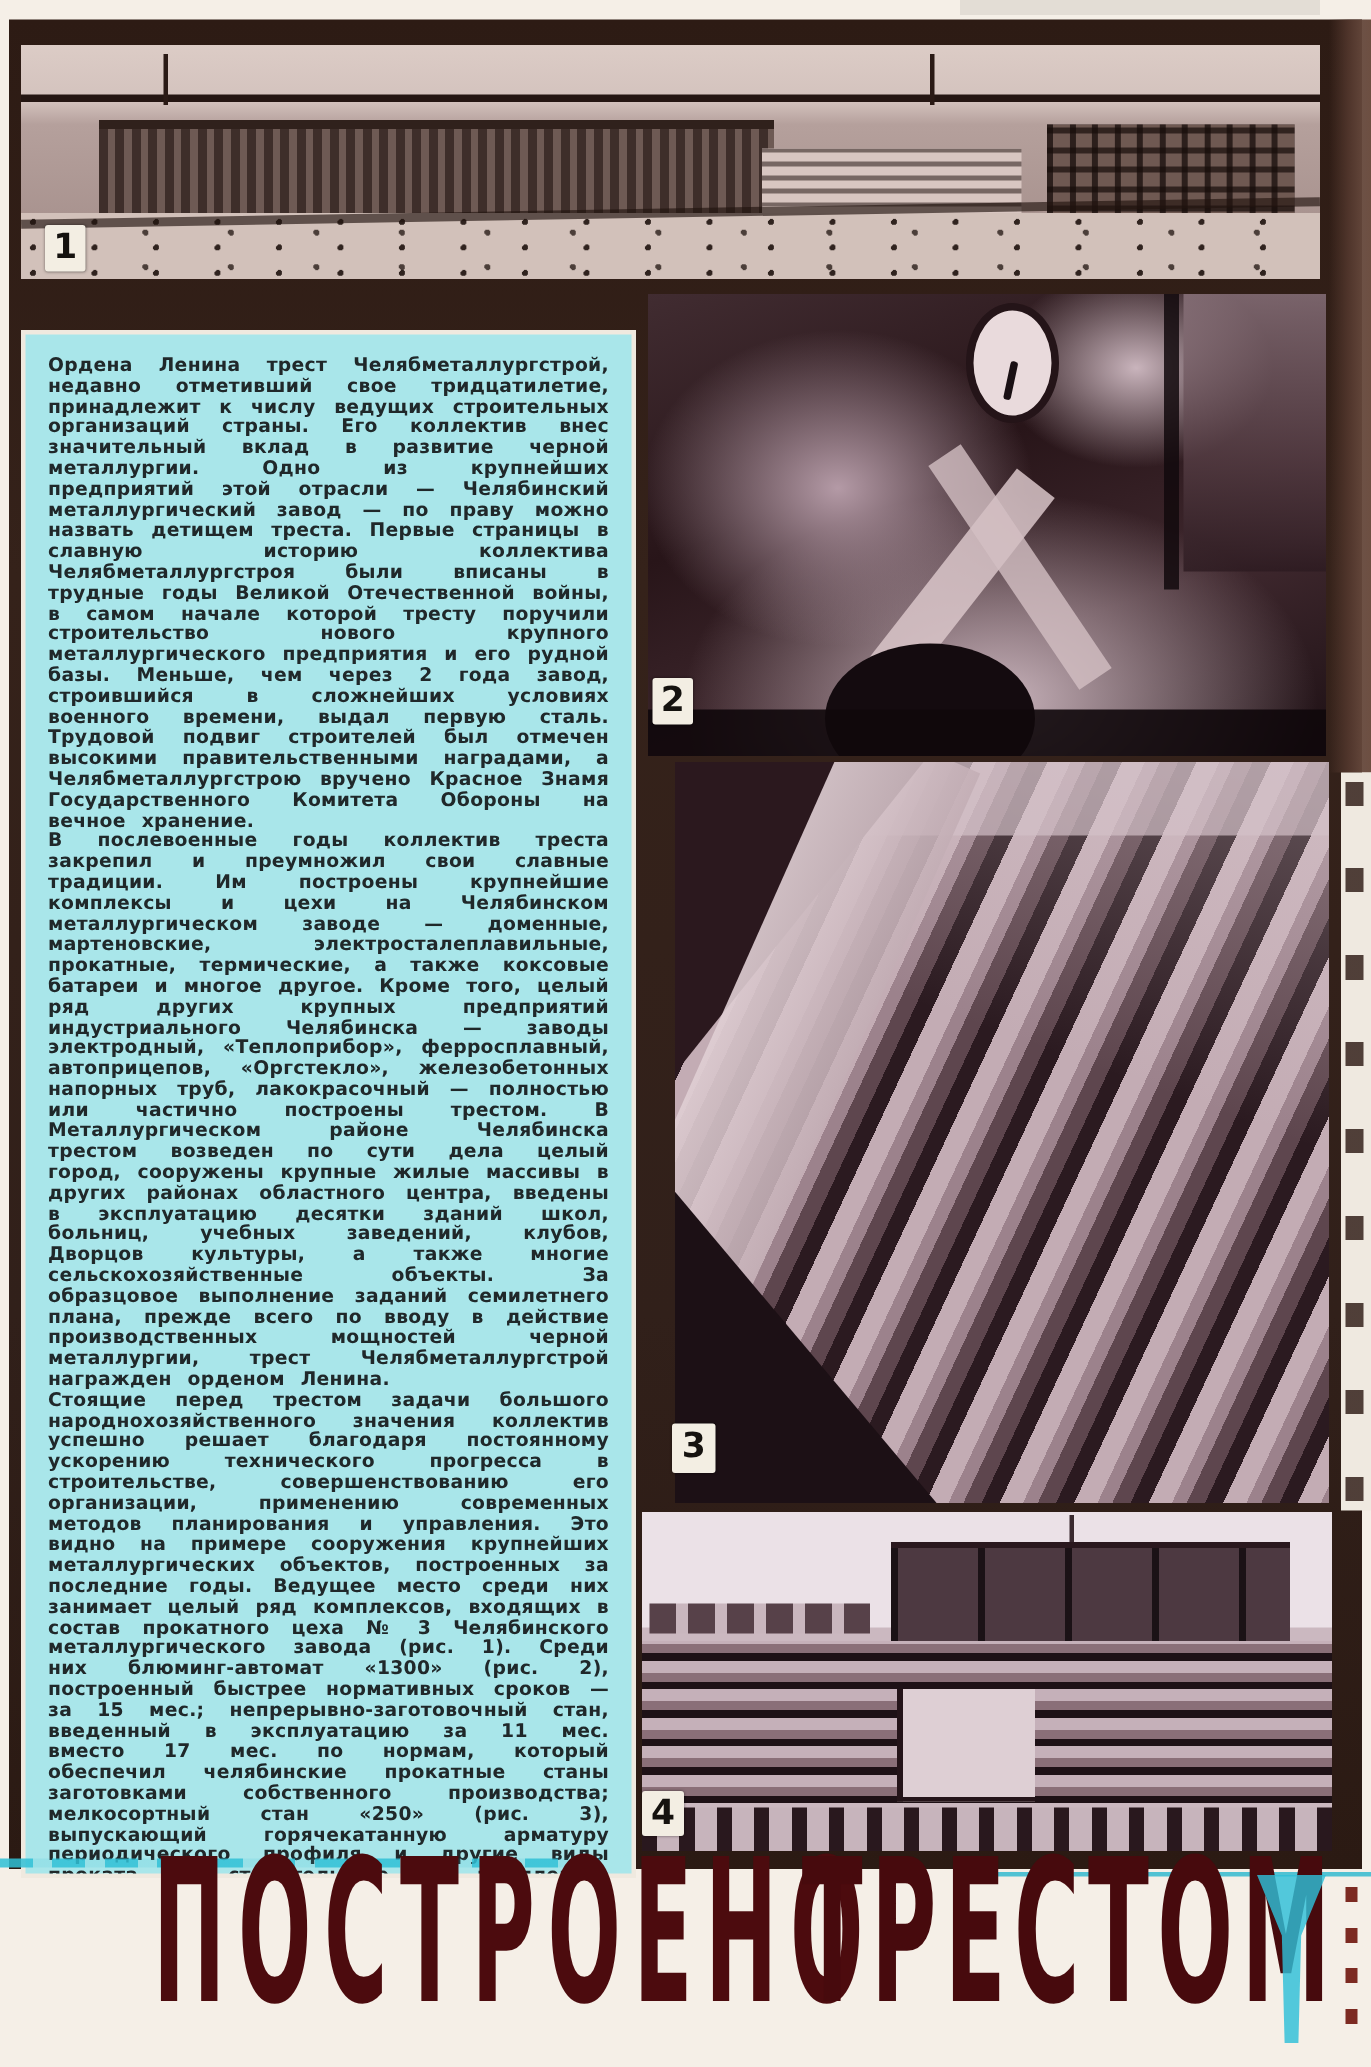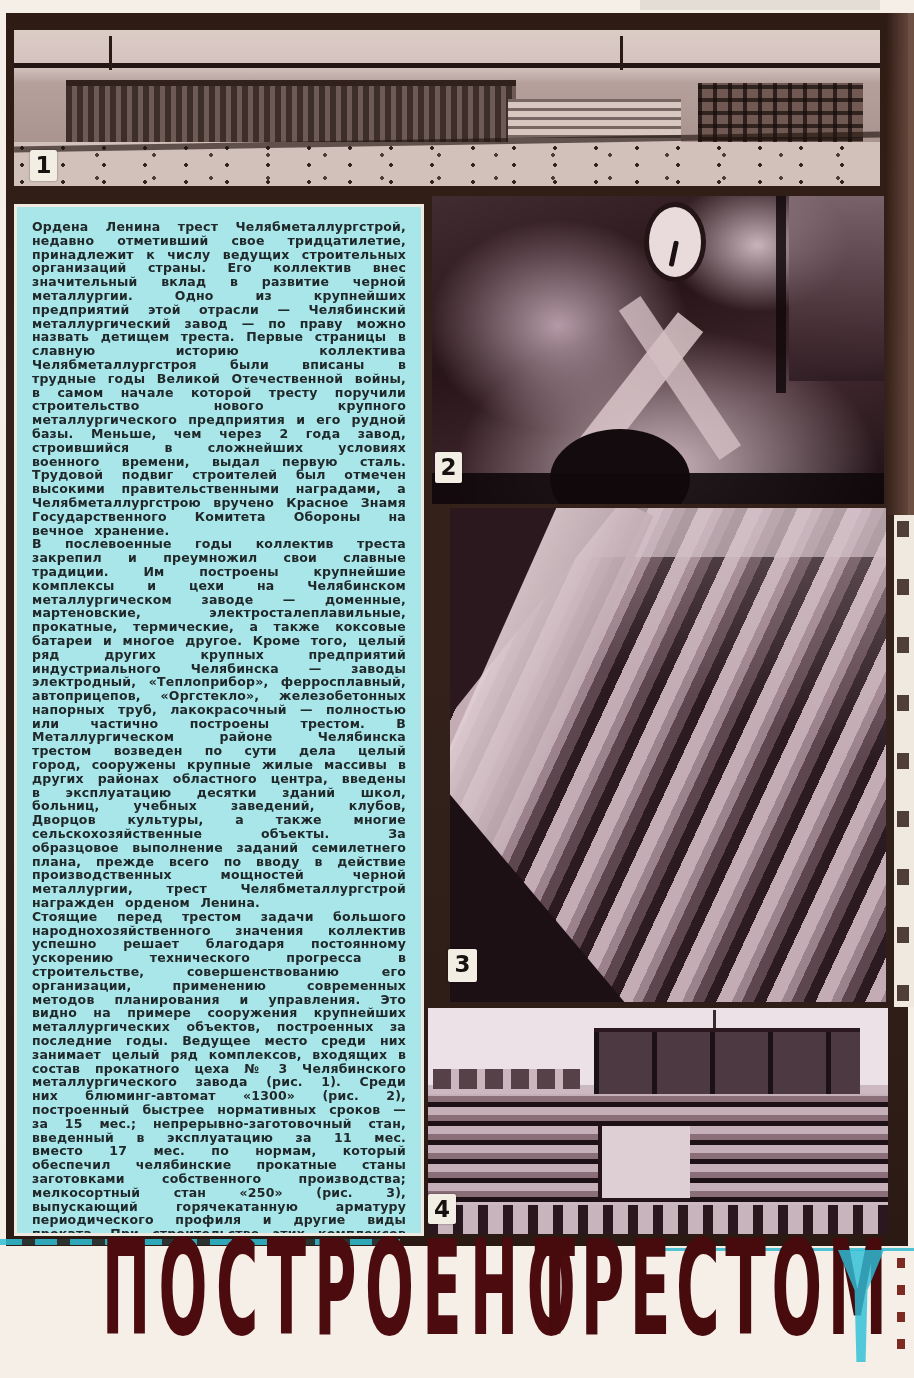--- a/index.html
+++ b/index.html
@@ -72,21 +72,21 @@
   .p4-leftroof{position:absolute;left:1%;top:27%;width:32%;height:9%;
     background:repeating-linear-gradient(90deg,#574149 0 18px,#c9b6be 18px 26px);}
   .p4-body{position:absolute;left:0;top:38%;width:100%;height:48%;
     background:repeating-linear-gradient(0deg,#1e1116 0 5px,#8a6f78 5px 11px,#c5b0b9 11px 19px);}
   .p4-white{position:absolute;left:37%;top:52%;width:19%;height:32%;background:#decfd4;
     border-left:4px solid #241419;border-bottom:3px solid #241419;}
   .p4-bottom{position:absolute;left:0;bottom:0;width:100%;height:13%;
     background:repeating-linear-gradient(90deg,#29181e 0 10px,rgba(0,0,0,0) 10px 25px),#c7b4bc;}
 
   
-  .panel{position:absolute;left:14px;top:204px;width:410px;height:1032px;box-sizing:border-box;
+  .panel{position:absolute;left:14px;top:220px;width:410px;height:1032px;box-sizing:border-box;
     background:#a9e6ea;border:3px solid #efe9df;padding:13px 15px;overflow:hidden;}
   .panel p{margin:0;font-size:12.5px;line-height:13.8px;font-weight:bold;color:#20282a;
     text-align:justify;word-spacing:6px;letter-spacing:.2px;}
 
   
   .figlabel{position:absolute;background:#f3eee3;color:#15120f;font-weight:bold;
     font-size:23px;line-height:30px;text-align:center;border-radius:2px;box-shadow:0 0 2px rgba(0,0,0,.5);}
   .fl1{left:30px;top:150px;width:27px;height:31px;}
   .fl2{left:435px;top:452px;width:27px;height:31px;}
   .fl3{left:448px;top:949px;width:29px;height:33px;}

